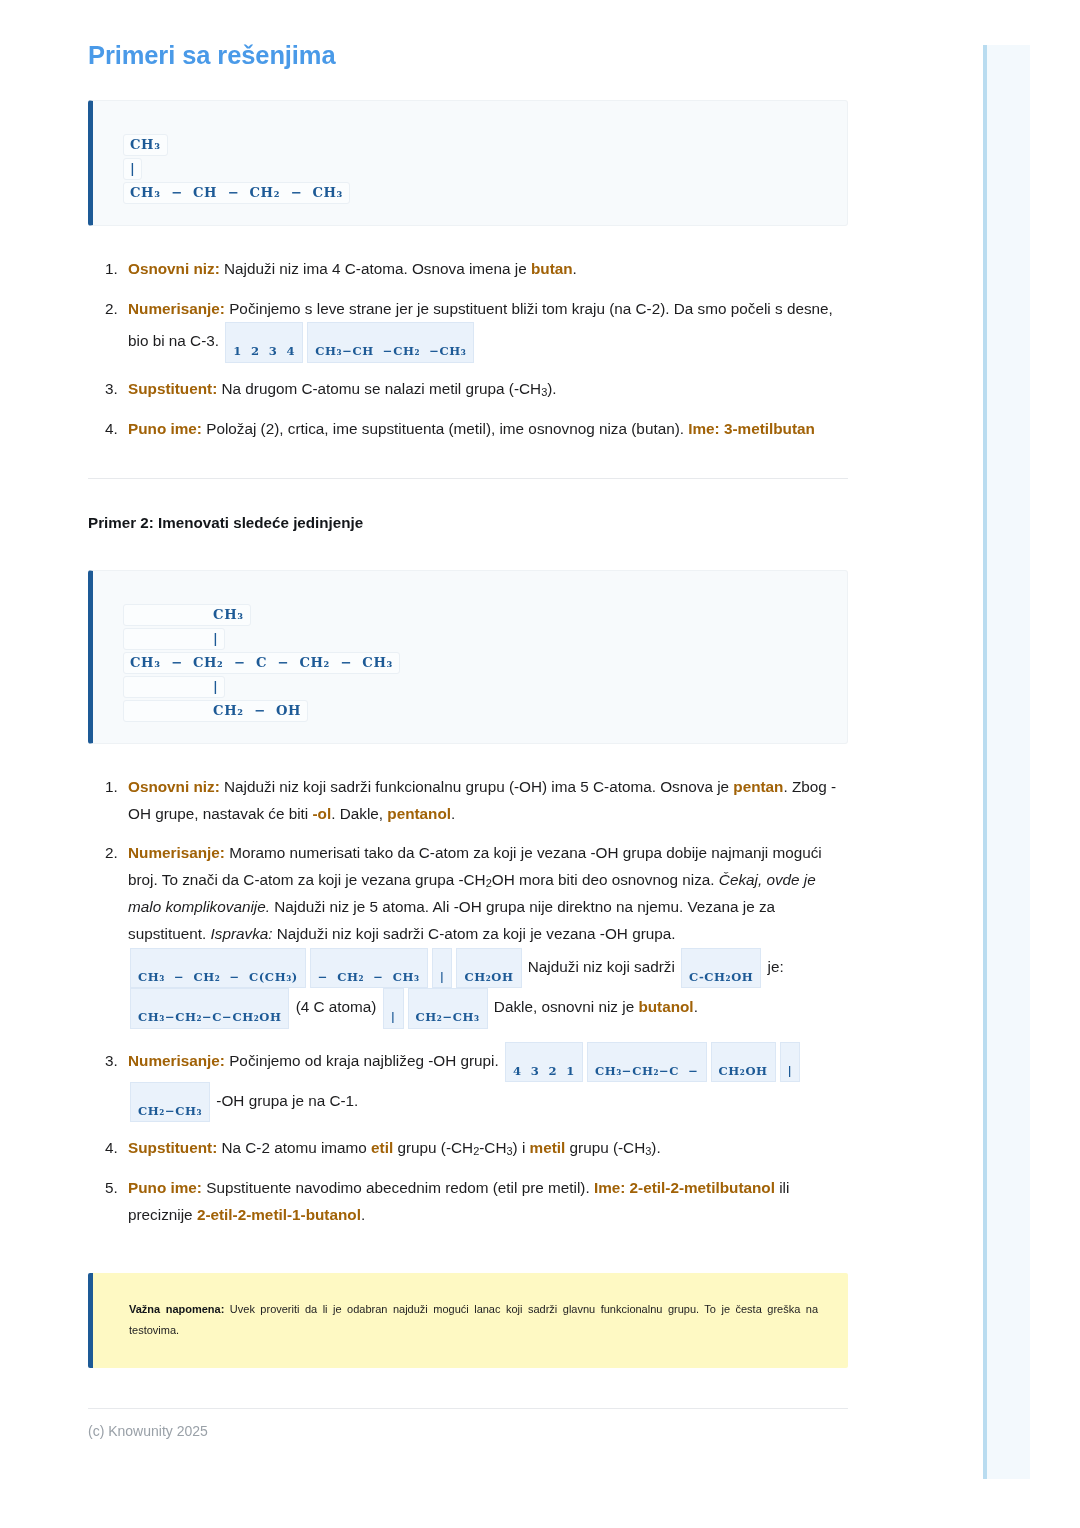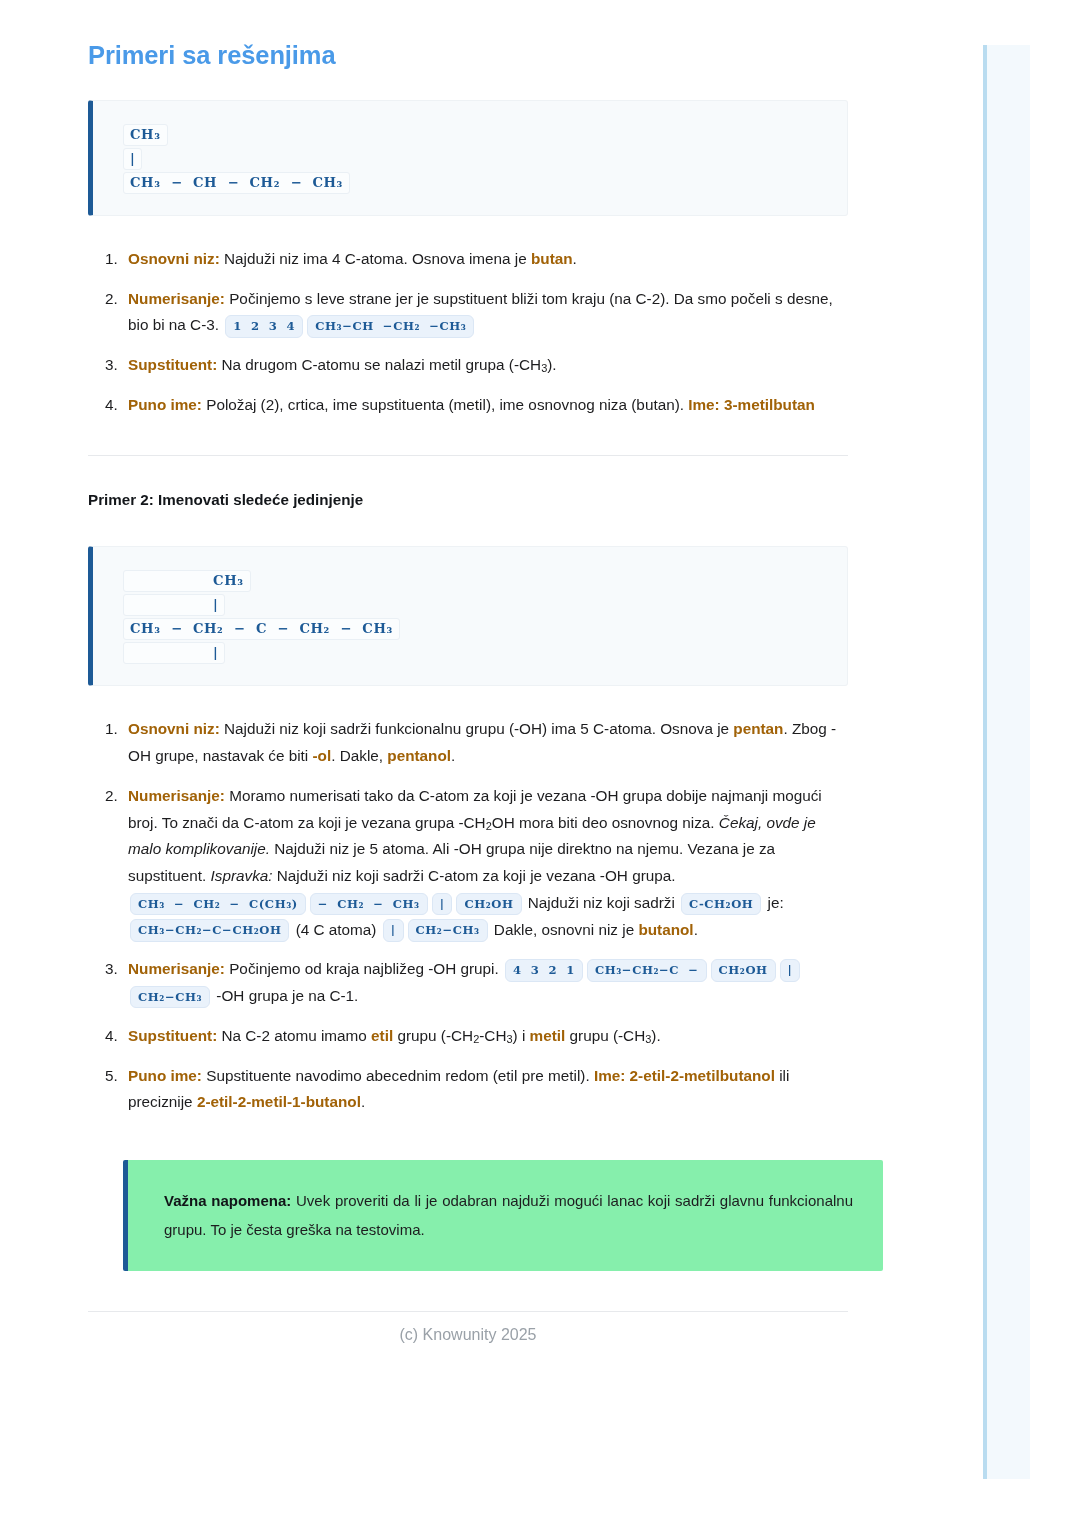--- a/index.html
+++ b/index.html
@@ -49,21 +49,21 @@
     line-height: 1.35;
   }
   .h3.second { margin-bottom: 36px; }
 
   
   .formula-block {
     background: #f7fafc;
     border: 1px solid #eef2f5;
     border-left: 5px solid #1d5a96;
     border-radius: 3px;
-    padding: 22px 26px 20px 30px;
+    padding: 32px 26px 20px 30px;
     box-sizing: border-box;
     width: 760px;
   }
   .formula-line {
     font-family: "DejaVu Serif", "Liberation Serif", serif;
     font-size: 13.2px;
     font-weight: bold;
     letter-spacing: 0.6px;
     line-height: 1.05;
     white-space: pre;
@@ -104,62 +104,61 @@
 
   
   code.chip {
     font-family: "DejaVu Serif", "Liberation Serif", serif;
     font-size: 11.6px;
     font-weight: bold;
     letter-spacing: 0.55px;
     color: #1d5a96;
     background: #eaf2fb;
     border: 1px solid #dbe7f5;
-    border-radius: 6px;
-    padding: 3px 7px 3px 7px;
+    border-radius: 0;
+    padding: 21px 7px 3px 7px;
     white-space: pre;
     display: inline-block;
     vertical-align: middle;
     margin: 0 2px;
     line-height: 1.25;
   }
 
   
   .divider {
     border: 0;
     border-top: 1px solid #e7e9ec;
     margin: 36px 0 34px 0;
     width: 760px;
   }
   .divider.footer-rule {
     margin: 40px 0 14px 0;
   }
 
   
   .note {
-    background: #86efac;
+    background: #fef9c3;
     border-left: 5px solid #1d5a96;
     border-radius: 2px;
     padding: 26px 30px 26px 36px;
     box-sizing: border-box;
     width: 760px;
     margin-top: 44px;
-    font-size: 15px;
+    font-size: 11px;
     line-height: 1.95;
     text-align: justify;
     color: #1d1d1f;
-    margin-left: 35px;
   }
   .note b { font-weight: bold; color: #111418; }
 
   
   .footer {
-    font-size: 16px;
+    font-size: 14px;
     color: #9aa1a8;
-    text-align: center;
+    text-align: left;
     width: 760px;
     margin-top: 0px;
   }
 
   
   .scroll-track {
     position: absolute;
     left: 983px;
     top: 45px;
     width: 47px;
@@ -205,20 +204,21 @@
 
     <hr class="divider">
 
     <h3 class="h3 second">Primer 2: Imenovati sledeće jedinjenje</h3>
 
     <div class="formula-block">
         <div class="formula-line" style="padding-left: 0px;"><span class="ccode">                CH₃</span></div>
         <div class="formula-line" style="padding-left: 0px;"><span class="ccode">                |</span></div>
         <div class="formula-line"><span class="ccode">CH₃  −  CH₂  −  C  −  CH₂  −  CH₃</span></div>
         <div class="formula-line" style="padding-left: 0px;"><span class="ccode">                |</span></div>
+        <div class="formula-line" style="padding-left: 0px;"><span class="ccode">                CH₂  −  OH</span></div>
       </div>
 
     <ol class="steps">
         <li><b>Osnovni niz:</b><span> Najduži niz koji sadrži funkcionalnu grupu (-OH) ima 5 C-atoma. Osnova je </span><b>pentan</b><span>. Zbog -OH grupe, nastavak će biti </span><b>-ol</b><span>. Dakle, </span><b>pentanol</b><span>.</span></li>
         <li><b>Numerisanje:</b><span> Moramo numerisati tako da C-atom za koji je vezana -OH grupa dobije najmanji mogući broj. To znači da C-atom za koji je vezana grupa -CH</span><sub>2</sub><span>OH mora biti deo osnovnog niza. </span><i>Čekaj, ovde je malo komplikovanije.</i><span> Najduži niz je 5 atoma. Ali -OH grupa nije direktno na njemu. Vezana je za supstituent. </span><i>Ispravka:</i><span> Najduži niz koji sadrži C-atom za koji je vezana -OH grupa. </span><code class="chip">CH₃  −  CH₂  −  C(CH₃)</code><code class="chip">−  CH₂  −  CH₃</code><code class="chip">|</code><code class="chip">CH₂OH</code><span> Najduži niz koji sadrži </span><code class="chip">C-CH₂OH</code><span> je: </span><code class="chip">CH₃−CH₂−C−CH₂OH</code><span> (4 C atoma) </span><code class="chip">|</code><code class="chip">CH₂−CH₃</code><span> Dakle, osnovni niz je </span><b>butanol</b><span>.</span></li>
         <li><b>Numerisanje:</b><span> Počinjemo od kraja najbližeg -OH grupi. </span><code class="chip">4  3  2  1</code><code class="chip">CH₃−CH₂−C  −</code><code class="chip">CH₂OH</code><code class="chip">|</code><code class="chip">CH₂−CH₃</code><span> -OH grupa je na C-1.</span></li>
         <li><b>Supstituent:</b><span> Na C-2 atomu imamo </span><b>etil</b><span> grupu (-CH</span><sub>2</sub><span>-CH</span><sub>3</sub><span>) i </span><b>metil</b><span> grupu (-CH</span><sub>3</sub><span>).</span></li>
         <li><b>Puno ime:</b><span> Supstituente navodimo abecednim redom (etil pre metil). </span><b>Ime: 2-etil-2-metilbutanol</b><span> ili preciznije </span><b>2-etil-2-metil-1-butanol</b><span>.</span></li>
       </ol>
 

